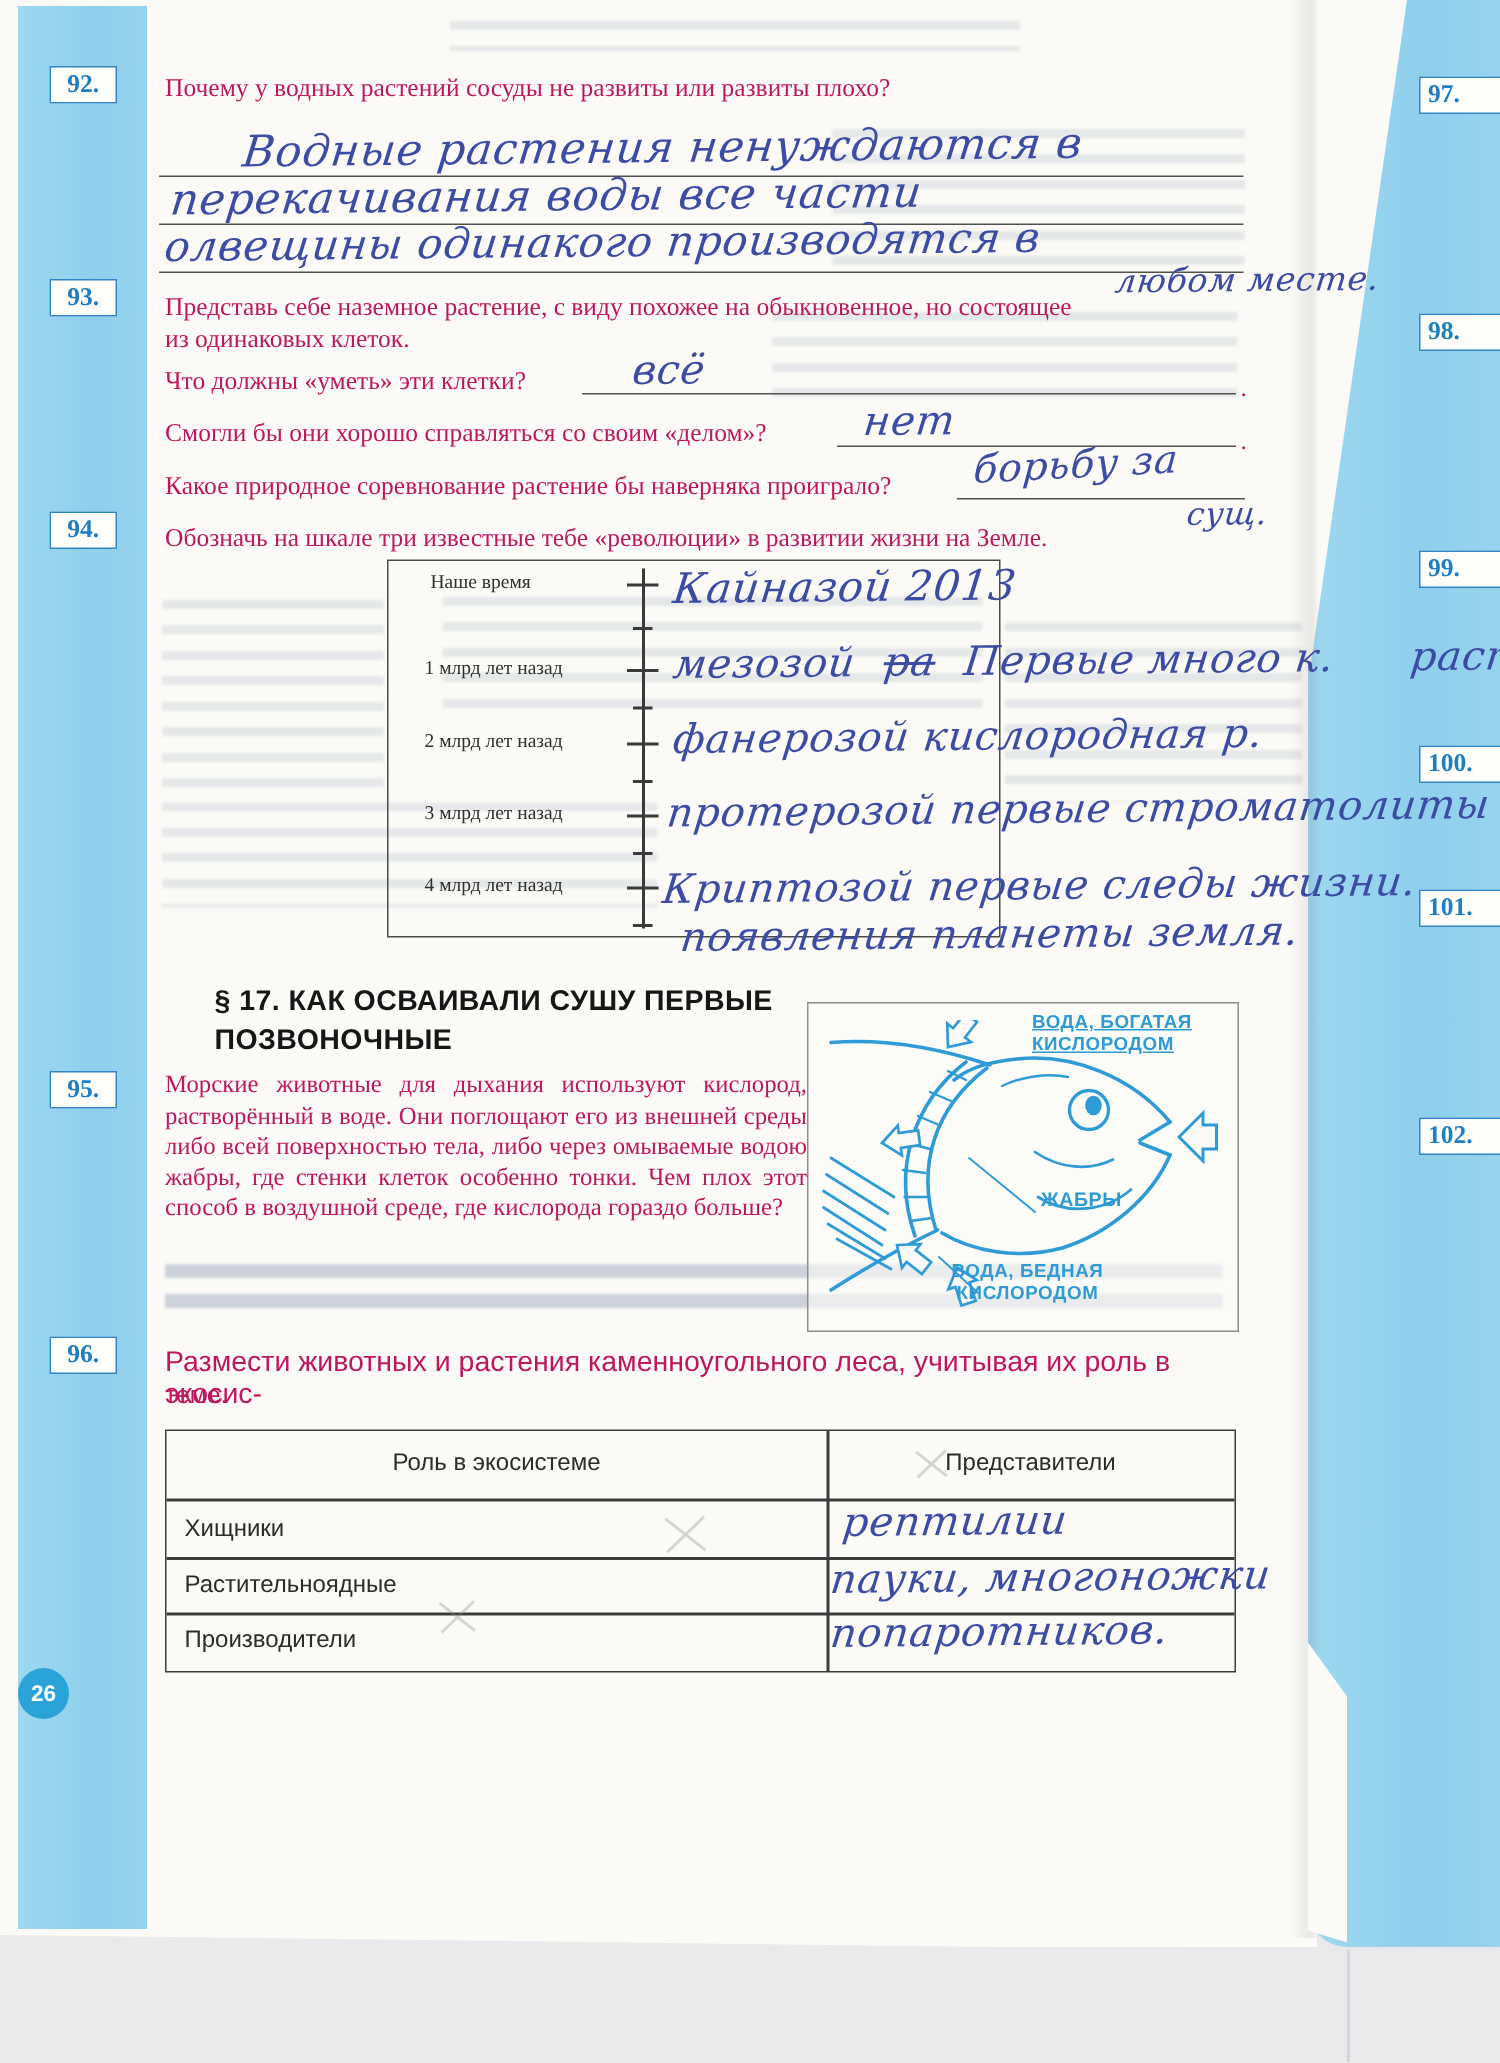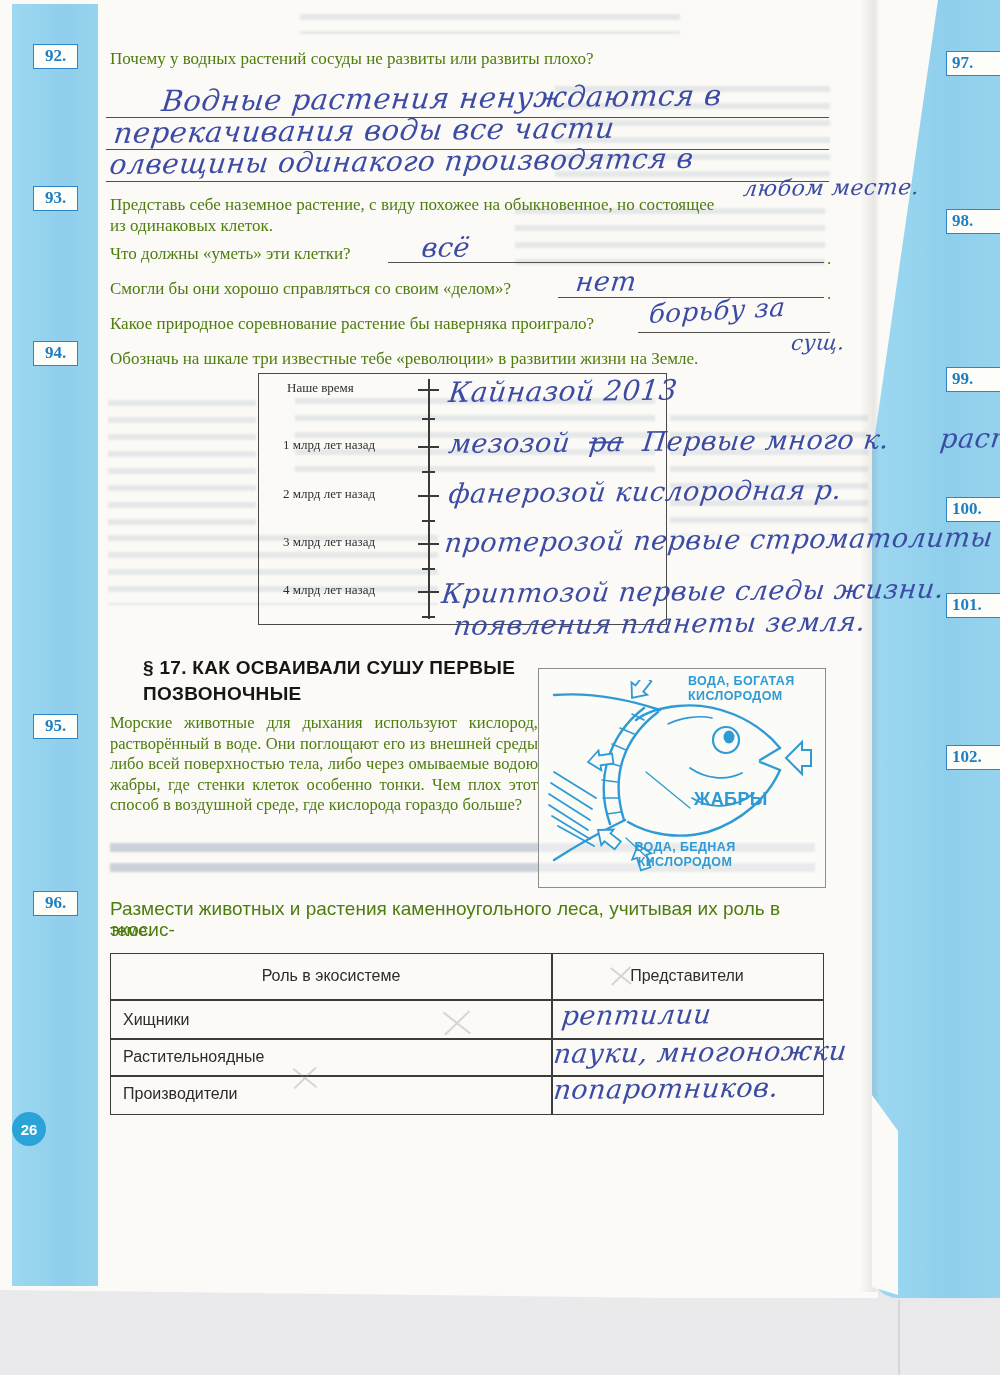--- a/index.html
+++ b/index.html
@@ -23,21 +23,21 @@
   
   .badge{background:#fdfdfa;border:1.6px solid #2e86c4;color:#1d7ec2;
          font-family:"Liberation Serif",serif;font-weight:bold;font-size:17px;
          padding:1px 5px 2px 5px;text-align:center;line-height:20px;}
   .badge-l{left:33px;width:33px;}
   .badge-r{left:946px;width:52px;text-align:left;}
   .pagenum{left:12px;top:1112px;width:34px;height:34px;border-radius:50%;
            background:#2aa4d8;color:#fff;font-family:"Liberation Sans",sans-serif;
            font-weight:bold;font-size:15px;display:flex;align-items:center;justify-content:center;}
   
-  .print{color:#4d7c0f;font-size:17px;line-height:21px;}
+  .print{color:#be185d;font-size:17px;line-height:21px;}
   .sans{font-family:"Liberation Sans",sans-serif;}
   .heading{font-family:"Liberation Sans",sans-serif;font-weight:bold;font-size:19px;
            color:#161616;letter-spacing:0.3px;line-height:25px;}
   
   .hw{font-family:"DejaVu Serif",serif;font-style:italic;color:#3c4ba4;
       white-space:nowrap;transform:skewX(-7deg) rotate(-0.6deg);transform-origin:left bottom;
       letter-spacing:0.5px;z-index:6;}
   .hw .strike{text-decoration:line-through;}
   .rule{border-bottom:1.7px solid #50504e;height:0;z-index:2;}
   
@@ -218,25 +218,25 @@
         <path d="M0,0 L12,-10 L12,-5 L25,-5 L25,5 L12,5 L12,10 Z" transform="translate(58,150) rotate(38)"></path>
         <path d="M0,0 L12,-10 L12,-5 L25,-5 L25,5 L12,5 L12,10 Z" transform="translate(98,165) rotate(72)"></path>
       </g>
 
       <g stroke-width="1.3">
         <path d="M150,128 L106,92"></path>
         <path d="M112,182 L86,158"></path>
       </g>
     </g>
   </svg>
-  <div class="abs fish-label" style="left:688px;top:674px;width:130px;z-index:4;">
+  <div class="abs fish-label" style="left:688px;top:674px;width:130px;z-index:4;text-decoration:underline;">
     <div>ВОДА, БОГАТАЯ</div>
     <div>КИСЛОРОДОМ</div>
   </div>
-  <div class="abs fish-label" style="left:694px;top:792px;font-size:18px;z-index:4;">ЖАБРЫ</div>
+  <div class="abs fish-label" style="left:694px;top:792px;font-size:13px;z-index:4;">ЖАБРЫ</div>
   <div class="abs fish-label" style="left:600px;top:840px;width:170px;text-align:center;z-index:4;">
     <div>ВОДА, БЕДНАЯ</div>
     <div>КИСЛОРОДОМ</div>
   </div>
 
   <div class="abs print sans" style="left:110px;top:898px;width:730px;font-size:19px;z-index:3;">Размести животных и растения каменноугольного леса, учитывая их роль  в экосис-</div>
   <div class="abs print sans" style="left:110px;top:920px;width:730px;font-size:16.5px;z-index:3;">теме.</div>
 
   <div class="abs tbl" style="left:110px;top:953px;width:712px;height:160px;">
     <div class="tbl-line-h" style="top:45px;"></div>

